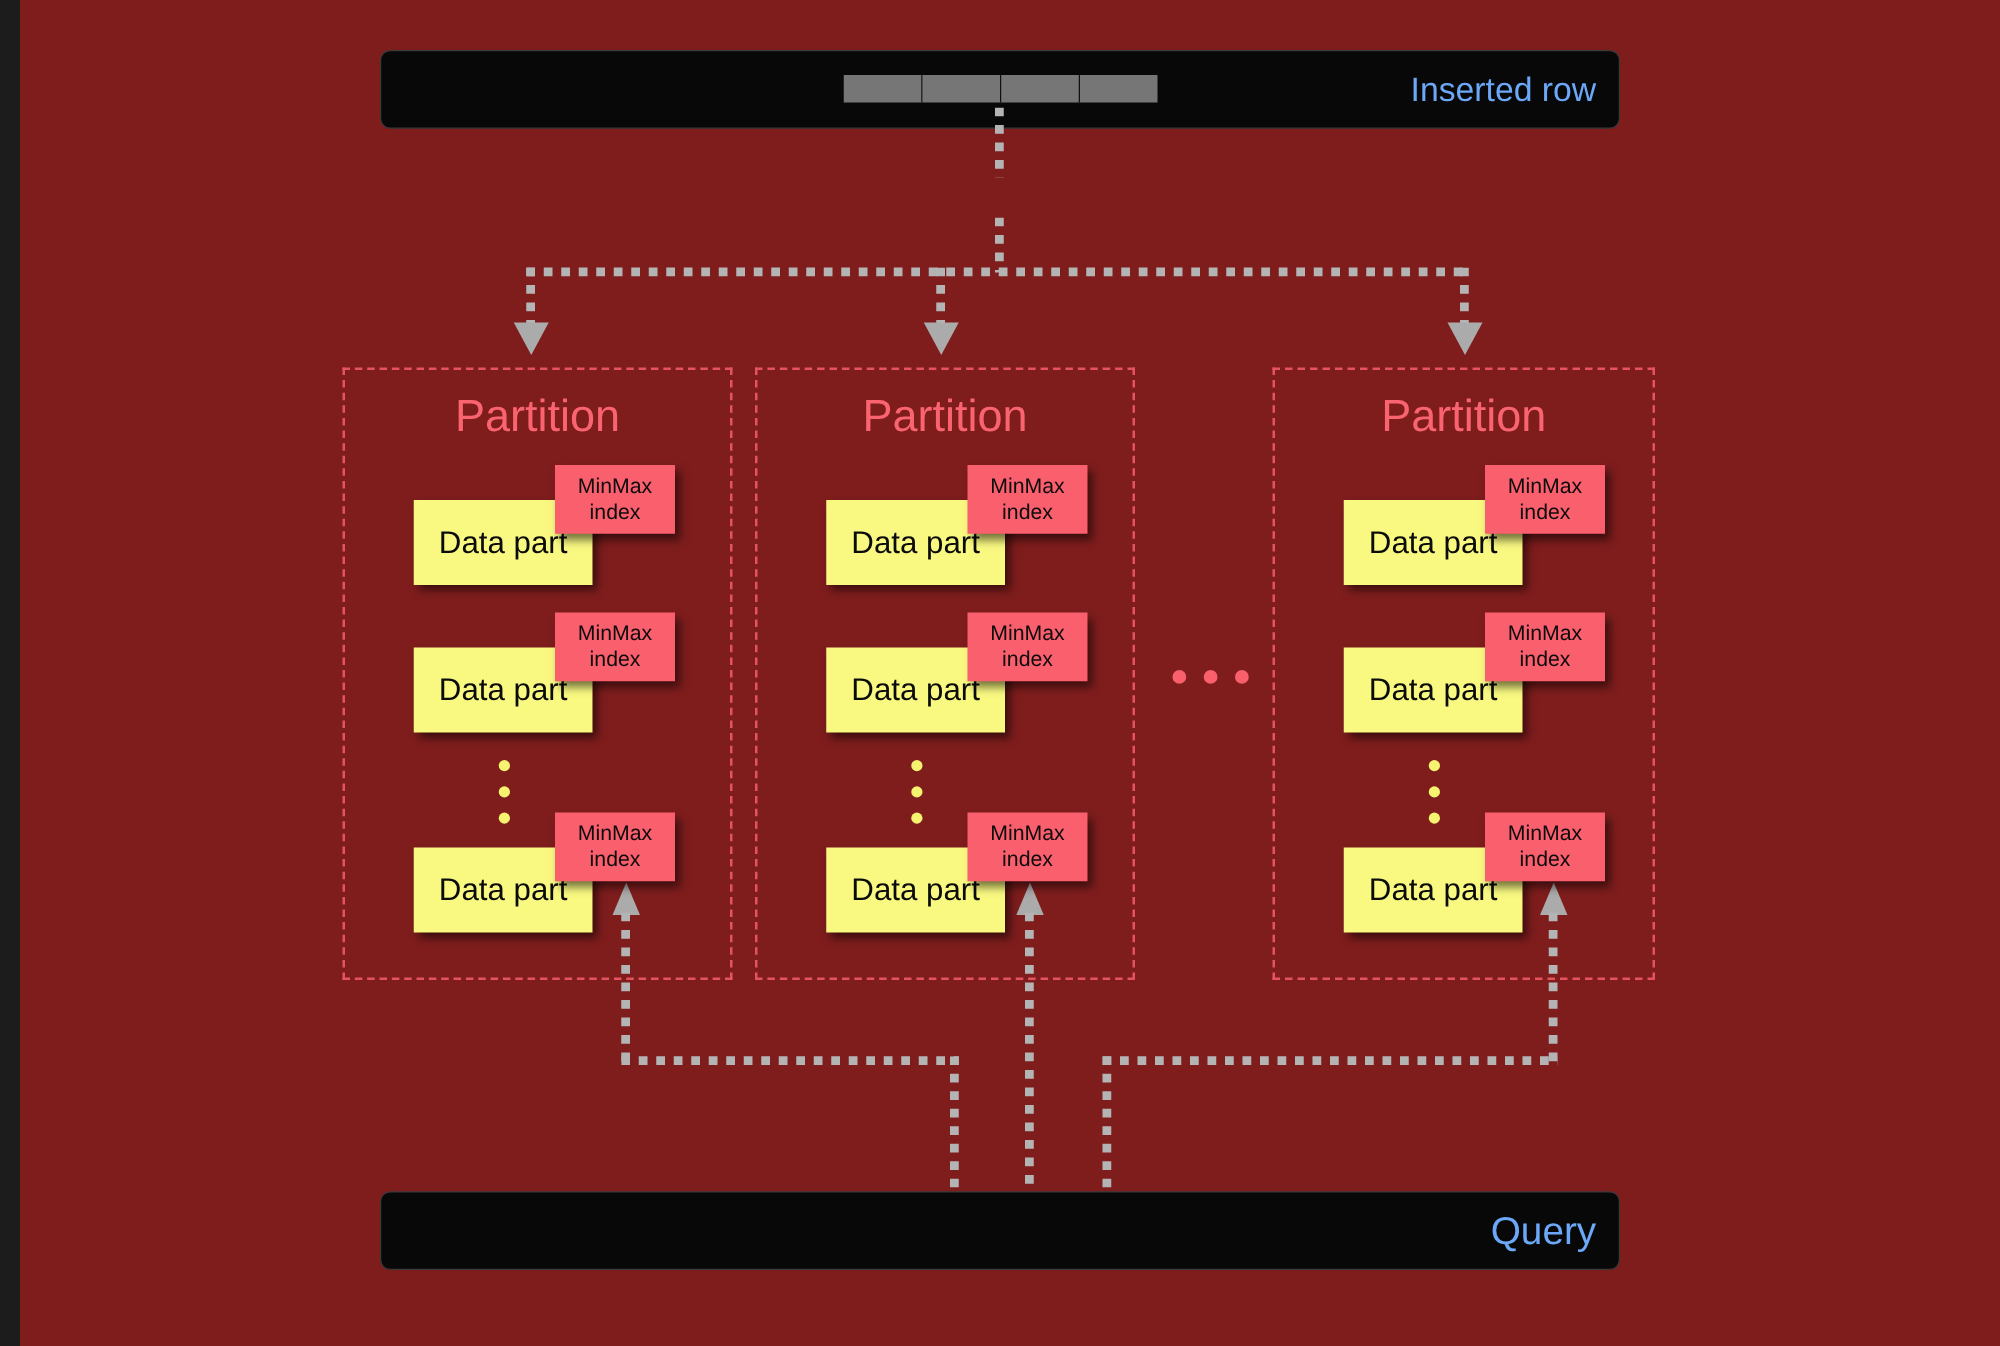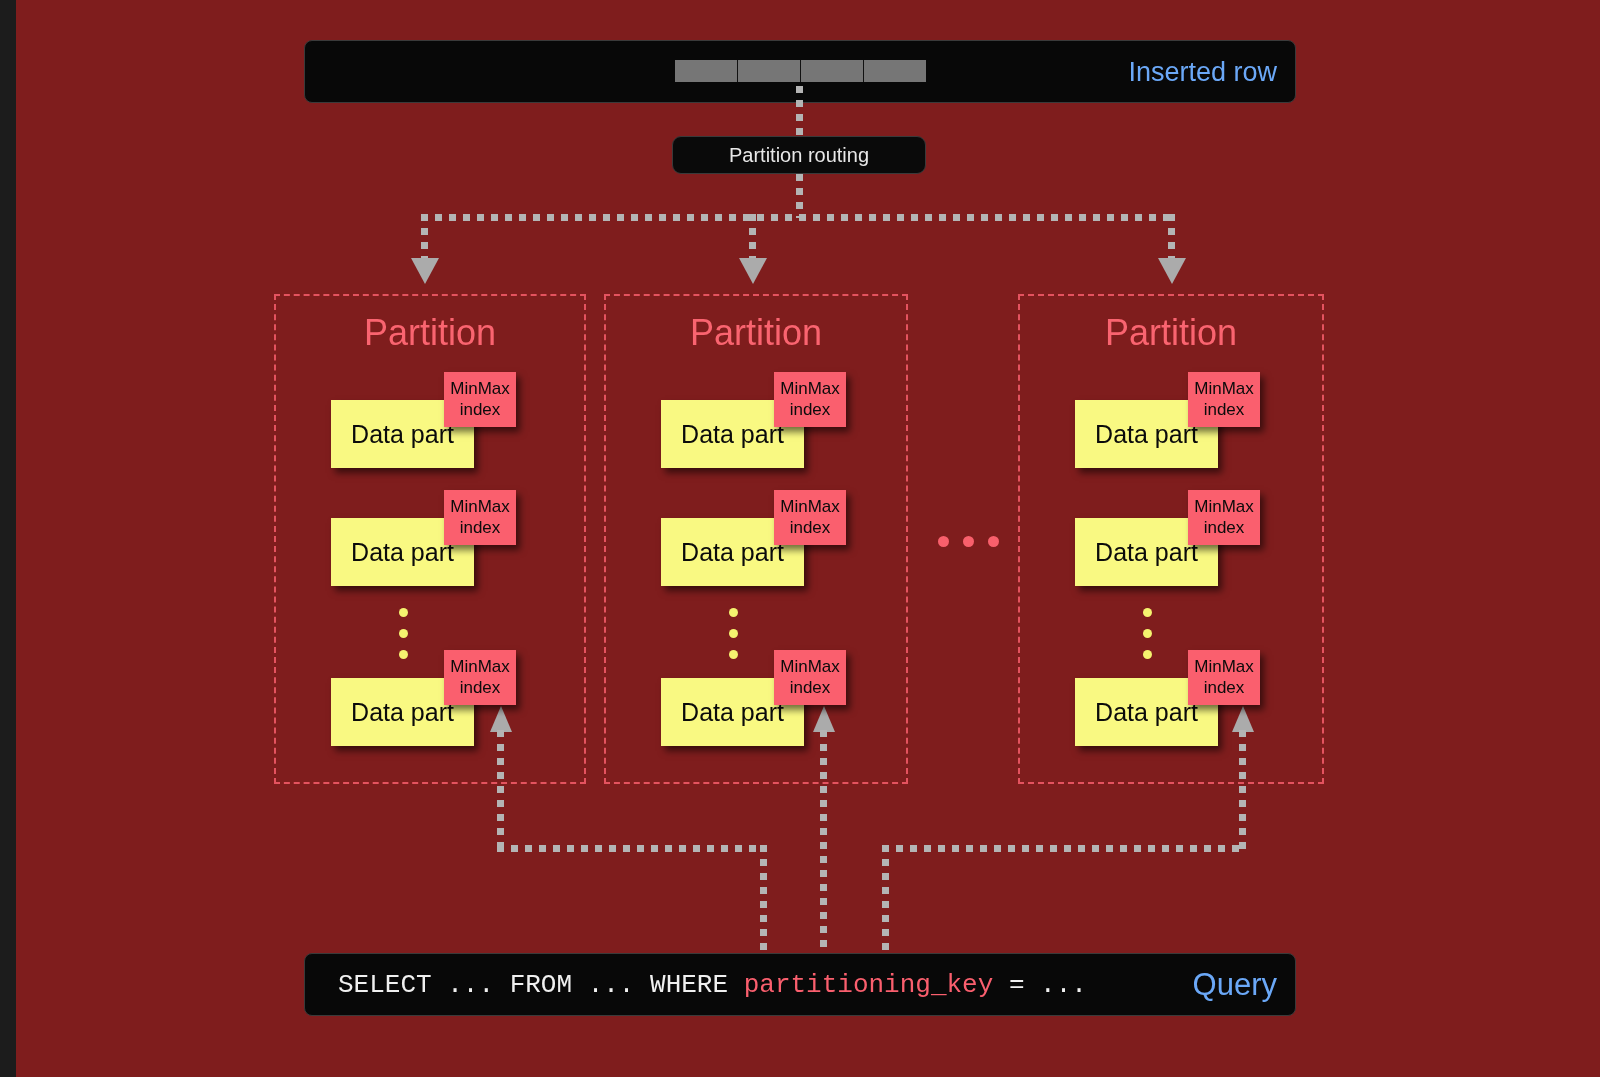--- a/index.html
+++ b/index.html
@@ -128,21 +128,21 @@
     display: flex;
     align-items: center;
     justify-content: center;
     box-shadow: 4px 5px 7px rgba(0,0,0,0.55);
     z-index: 2;
   }
   .minmax {
     position: absolute;
     left: 113px;
     top: 0px;
-    width: 72px;
+    width: 96px;
     height: 55px;
     background: #fa5f6e;
     color: #0b0b0b;
     font-size: 17px;
     line-height: 1.18;
     text-align: center;
     display: flex;
     align-items: center;
     justify-content: center;
     box-shadow: 4px 5px 7px rgba(0,0,0,0.55);
@@ -222,21 +222,20 @@
       <div class="row-cell"></div>
       <div class="row-cell"></div>
       <div class="row-cell"></div>
       <div class="row-cell"></div>
     </div>
     <div id="inserted-row-label">Inserted row</div>
   </div>
 
   <div class="dline-v" style="left:780px; top:86px; height:56px;"></div>
 
-  <div class="chip" id="partition-routing-chip">Partition routing</div>
 
   <div class="dline-v" style="left:780px; top:174px; height:44px;"></div>
   <div class="dline-h" style="left:405px; top:214px; width:754px;"></div>
 
   <div class="dline-v" style="left:405px; top:214px; height:48px;"></div>
   <div class="arrow-down" style="left:395px; top:258px;"></div>
 
   <div class="dline-v" style="left:733px; top:214px; height:48px;"></div>
   <div class="arrow-down" style="left:723px; top:258px;"></div>
 
@@ -350,17 +349,16 @@
   <div class="arrow-up" style="left:797px; top:706px;"></div>
   <div class="dline-v" style="left:804px; top:730px; height:220px;"></div>
 
   <div class="arrow-up" style="left:1216px; top:706px;"></div>
   <div class="dline-v" style="left:1223px; top:730px; height:120px;"></div>
   <div class="dline-h" style="left:866px; top:845px; width:364px;"></div>
   <div class="dline-v" style="left:866px; top:845px; height:105px;"></div>
 
 
   <div class="dark-bar" id="query-bar">
-    <div id="query-text"><span>SELECT ... FROM ... WHERE </span><span class="key">partitioning_key</span><span> = ...</span></div>
     <div id="query-label">Query</div>
   </div>
 
 </div>
 
 </body></html>

